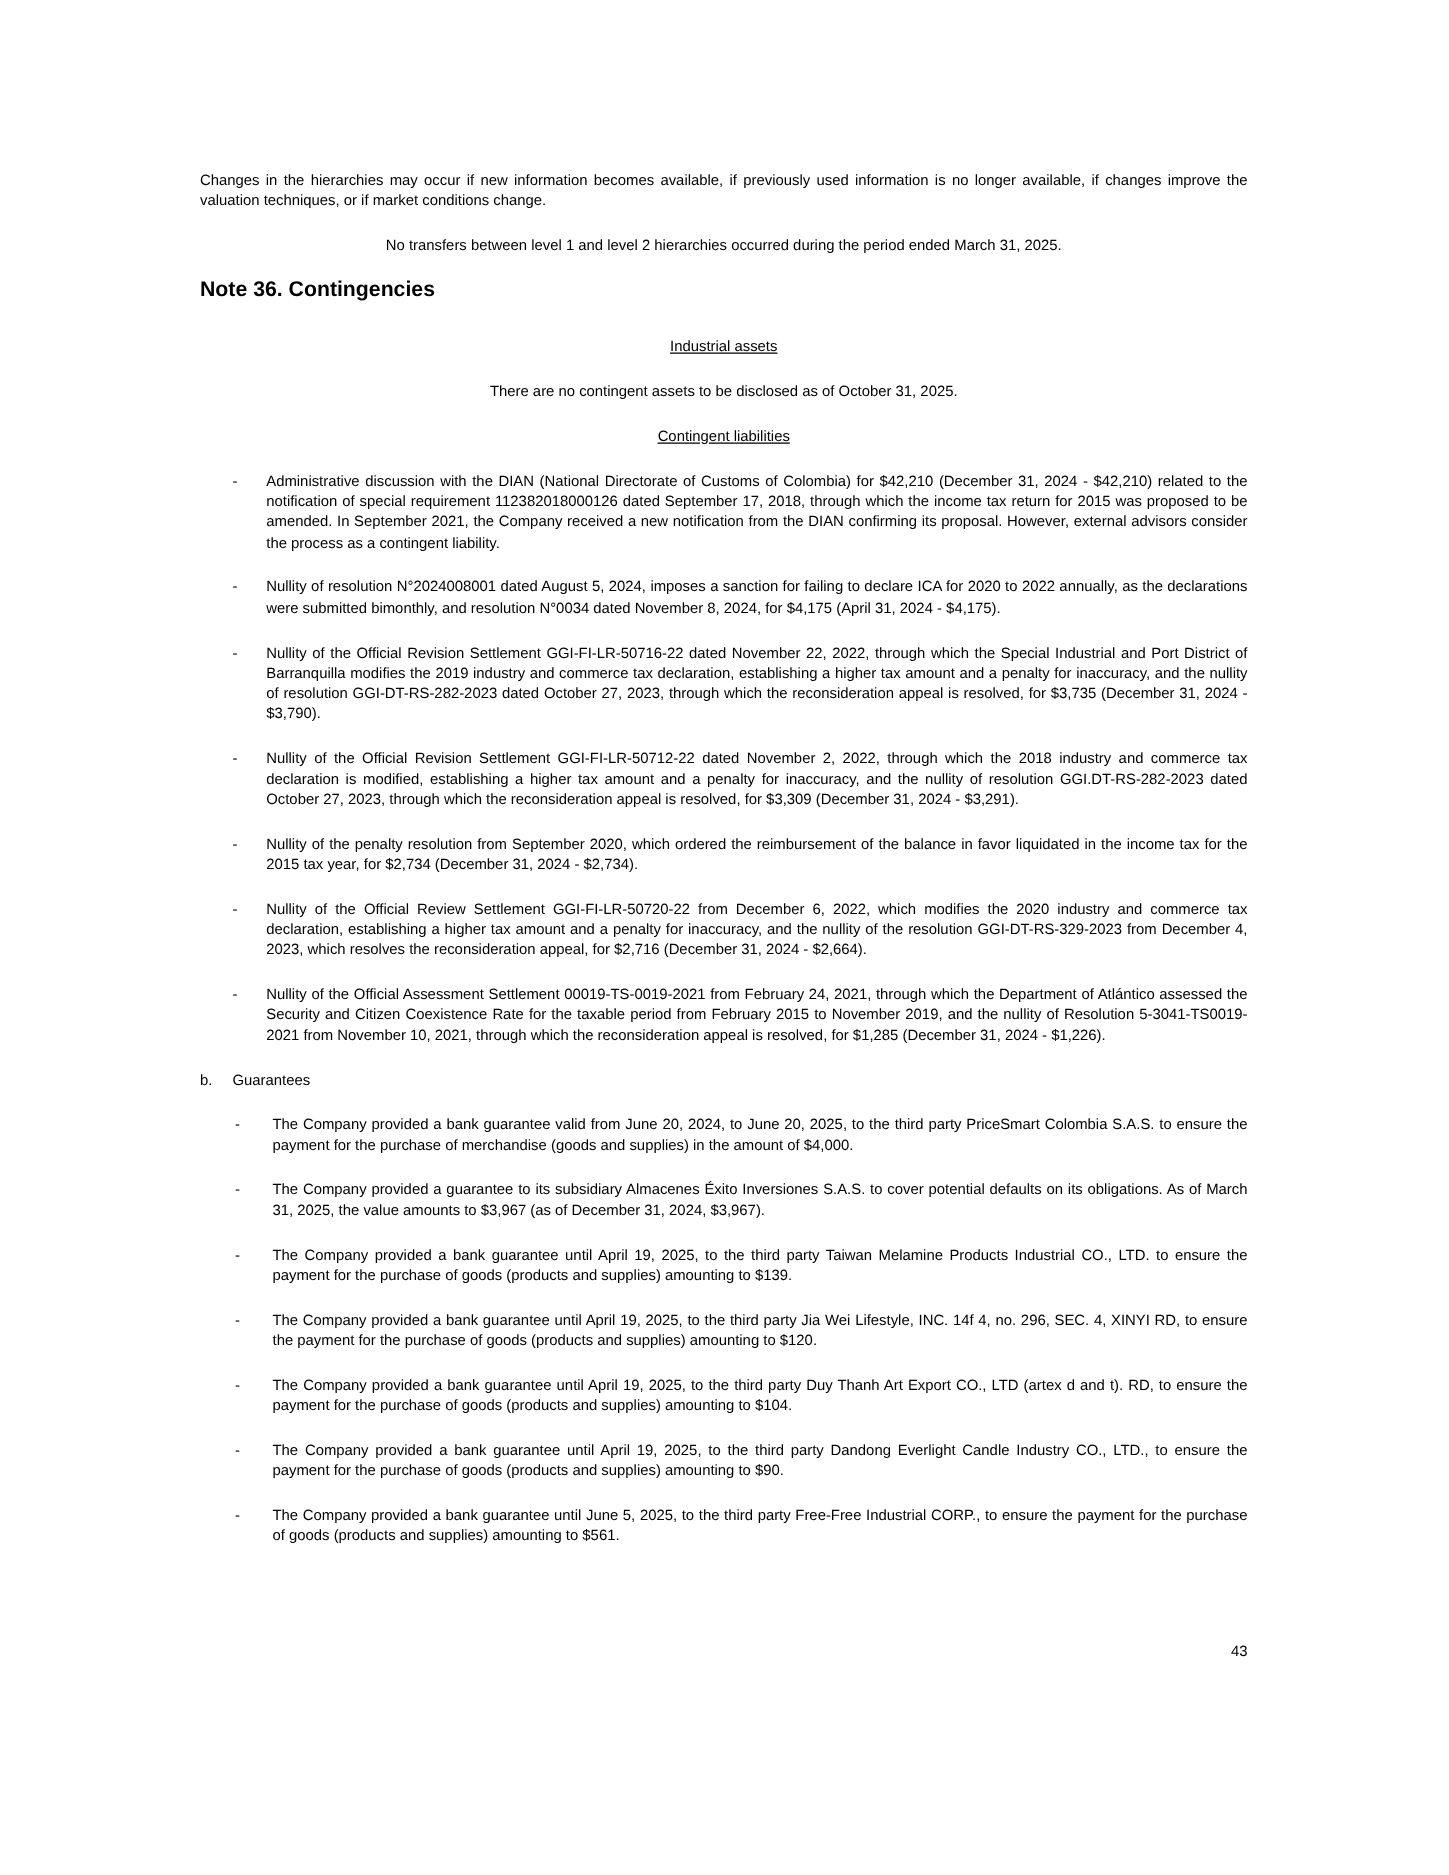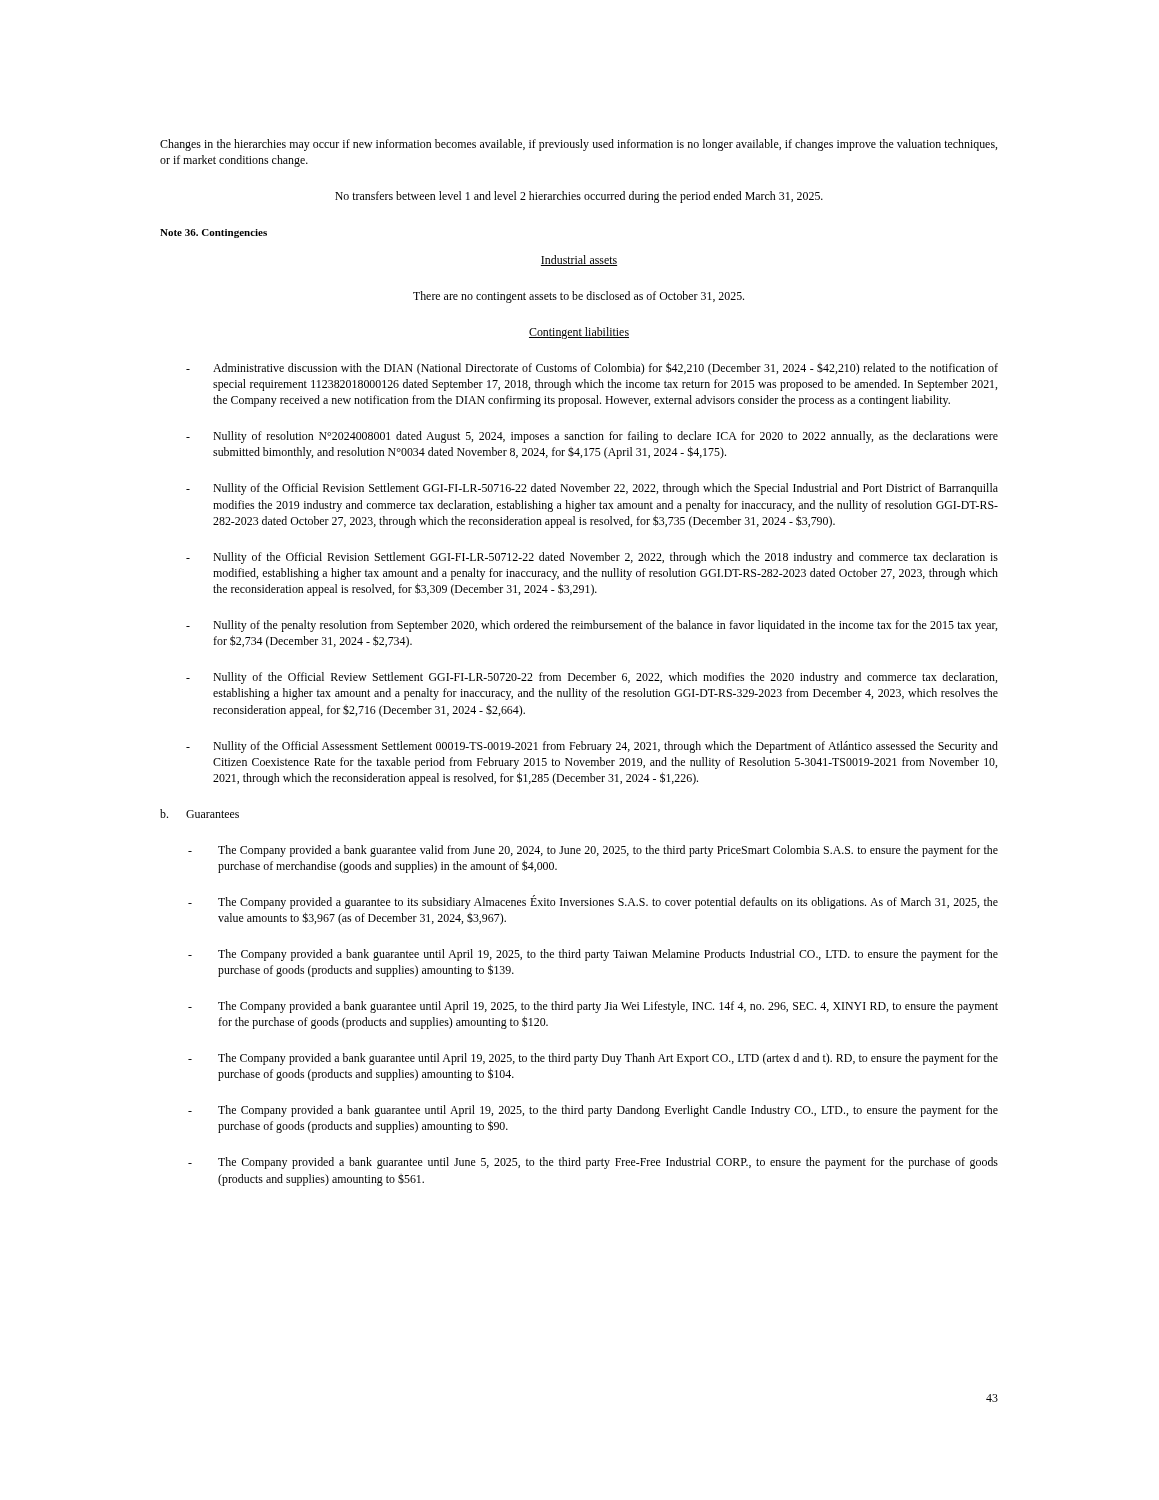--- a/index.html
+++ b/index.html
@@ -1,61 +1,61 @@
 <!DOCTYPE html>
 <html><head>
 <meta charset="utf-8">
 <style>
   html, body { margin: 0; padding: 0; background: #ffffff; }
   .page {
     position: relative;
     width: 1159px;
     height: 1500px;
     background: #ffffff;
-    font-family: Liberation Serif, serif;
+    font-family: Liberation Sans, sans-serif;
     font-size: 11.9px;
     line-height: 16.3px;
     color: #000000;
     overflow: hidden;
   }
   .content {
     position: absolute;
     left: 160px;
     top: 136px;
     width: 838px;
   }
   .para {
     margin: 0 0 19.5px 0;
     text-align: justify;
   }
   .para.single { text-align: center; }
   .underline { text-decoration: underline; }
   .note-heading {
-    font-size: 11px;
+    font-size: 17px;
     font-weight: bold;
-    margin: 0 0 12px 0;
+    margin: 0 0 29px 0;
     line-height: 16.5px;
   }
   .bullet {
     display: flex;
     margin: 0 0 19.5px 0;
   }
   .bullet.l1 { padding-left: 26px; }
   .bullet.l1 .marker { width: 27px; flex: none; }
   .bullet.l2 { padding-left: 28px; }
   .bullet.l2 .marker { width: 30px; flex: none; }
   .btext { flex: 1; text-align: justify; }
   .guar-head {
     display: flex;
     margin: 0 0 19.5px 0;
   }
   .glabel { width: 26px; flex: none; }
   .pageno {
     position: absolute;
-    top: 1390px;
+    top: 1313px;
     right: 161px;
   }
 </style>
 </head>
 <body>
 
 <div class="page">
   <div class="content">
 
     <p class="para">Changes in the hierarchies may occur if new information becomes available, if previously used information is no longer available, if changes improve the valuation techniques, or if market conditions change.</p>

